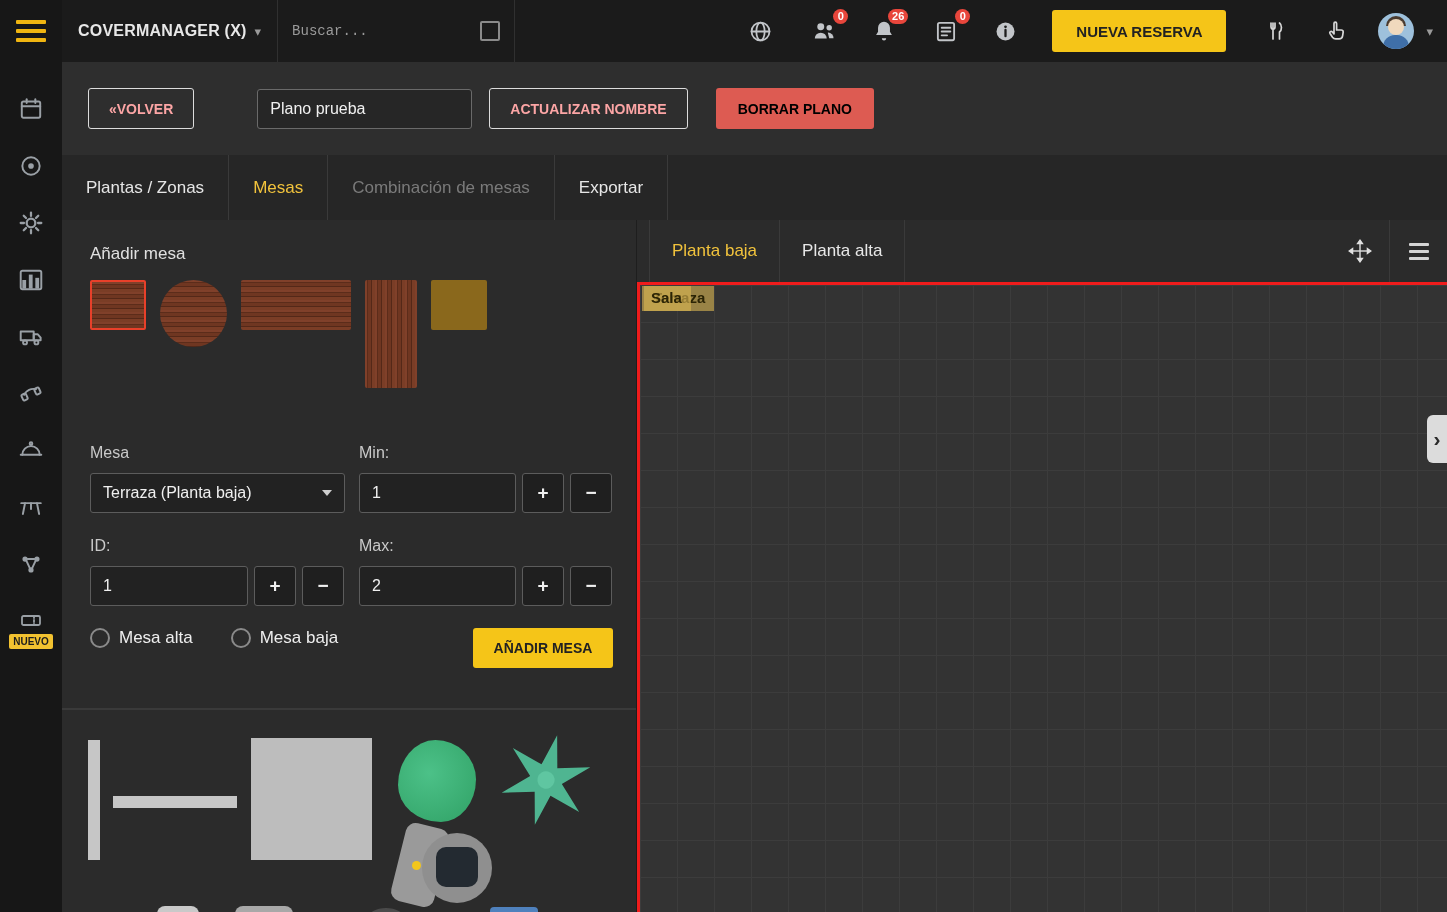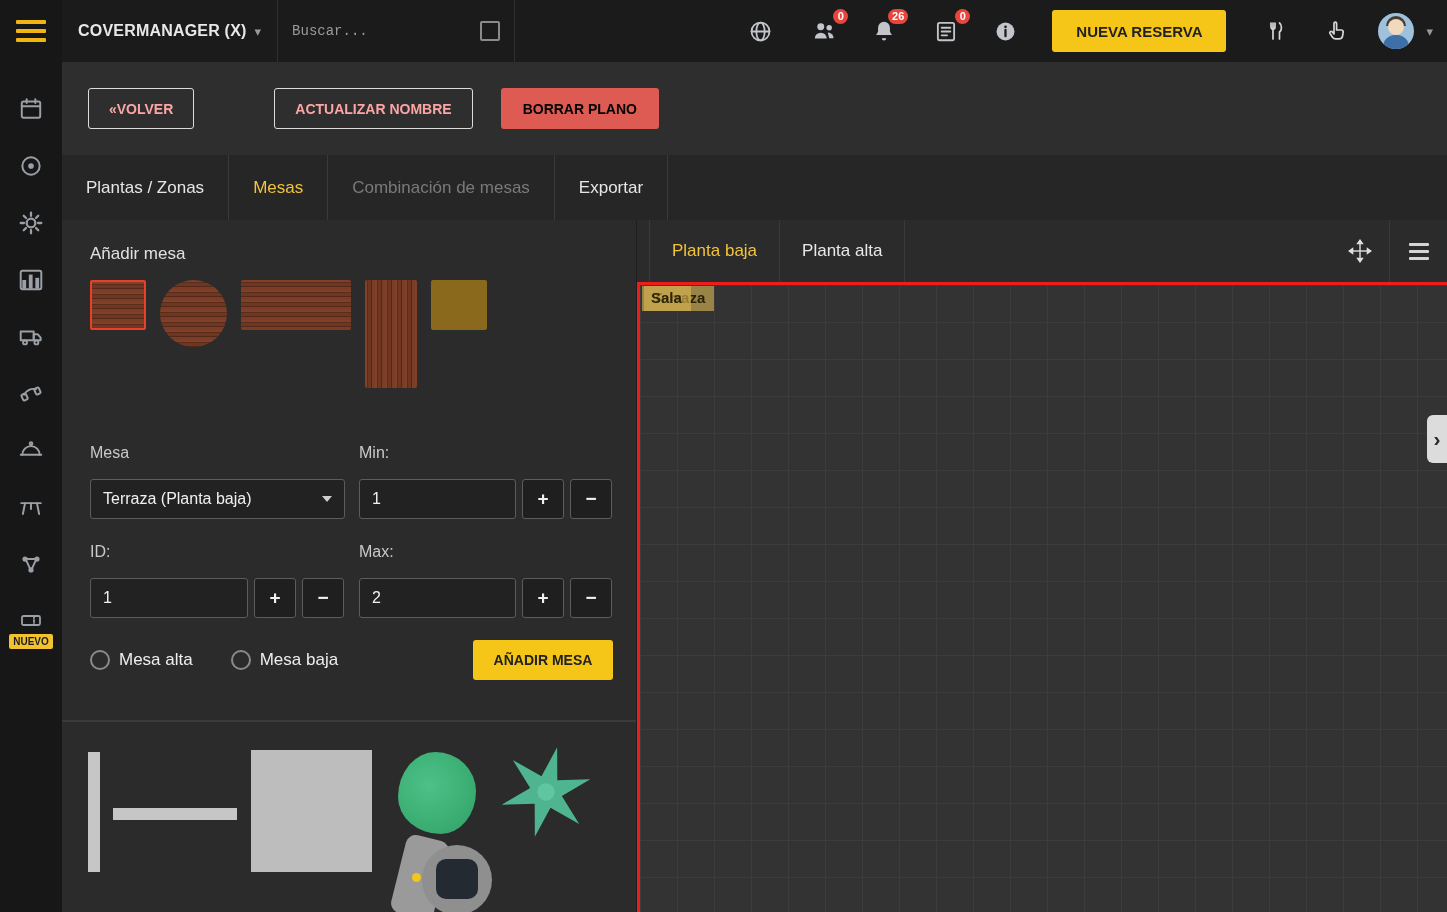--- a/index.html
+++ b/index.html
@@ -61,29 +61,29 @@
   .t-sq.selected { border: 2px solid #e8402a; }
   .t-circle { width: 67px; height: 67px; border-radius: 50%; cursor: pointer; }
   .t-wide { width: 110px; height: 50px; border-radius: 2px; cursor: pointer; }
   .t-tall { width: 52px; height: 108px; border-radius: 2px; cursor: pointer; }
   .t-olive { width: 56px; height: 50px; background: #8a681c; border-radius: 2px; cursor: pointer; }
 
   .form-wrap { width: 523px; margin-top: 56px; }
   .form-grid { display: flex; gap: 14px; }
   .col1 { width: 255px; } .col2 { width: 254px; }
   .f-label { font-size: 16px; color: #c9c9c9; }
-  .control-row { display: flex; gap: 6px; margin-top: 17px; border-radius: 7px; }
+  .control-row { display: flex; gap: 6px; margin-top: 11px; border-radius: 7px; }
   .select { flex: 1; height: 40px; background: #222; border: 1px solid #5c5c5c; border-radius: 3px; display: flex; align-items: center; padding: 0 12px; cursor: pointer; font-size: 16px; color: #f0f0f0; }
   .select .css-caret { margin-left: auto; width: 0; height: 0; border-left: 5px solid transparent; border-right: 5px solid transparent; border-top: 6px solid #cfcfcf; }
   .num-input { width: 157px; height: 40px; background: #222; border: 1px solid #5c5c5c; border-radius: 3px; color: #f0f0f0; font-size: 16px; padding: 0 12px; outline: none; font-family: "Liberation Sans", sans-serif; }
   .num-input.id { width: 158px; }
   .step-btn { width: 42px; height: 40px; background: #1f1f1f; border: 1px solid #5c5c5c; border-radius: 3px; color: #f0f0f0; font-size: 19px; font-weight: bold; cursor: pointer; font-family: "Liberation Sans", sans-serif; }
   .row2 { margin-top: 24px; }
 
-  .radio-row { width: 523px; display: flex; align-items: center; margin-top: 22px; }
+  .radio-row { width: 523px; display: flex; margin-top: 22px; }
   .radio { width: 20px; height: 20px; border: 2px solid #8a8a8a; border-radius: 50%; background: transparent; cursor: pointer; flex-shrink: 0; }
   .radio-label { font-size: 17px; margin-left: 9px; margin-right: 38px; color: #eee; }
   .btn-add { background: #f5c518; color: #222; border: none; font-weight: bold; font-size: 14px; width: 140px; height: 40px; border-radius: 3px; margin-left: auto; cursor: pointer; font-family: "Liberation Sans", sans-serif; }
 
   .divider { height: 2px; background: #3a3a3a; margin: 40px 0 0 -28px; width: 575px; }
   .decor { position: relative; height: 210px; margin-left: -28px; }
   .wall-v { position: absolute; left: 26px; top: 30px; width: 12px; height: 120px; background: #c6c6c6; cursor: pointer; }
   .wall-h { position: absolute; left: 51px; top: 86px; width: 124px; height: 12px; background: #c6c6c6; cursor: pointer; }
   .gray-square { position: absolute; left: 189px; top: 28px; width: 121px; height: 122px; background: #bdbdbd; cursor: pointer; }
   .bush { position: absolute; left: 336px; top: 30px; width: 78px; height: 82px; background: radial-gradient(circle at 40% 40%, #4cc188, #37a96e 75%); border-radius: 48% 52% 45% 55% / 55% 48% 52% 45%; cursor: pointer; }
@@ -284,20 +284,21 @@
           <span class="head"></span>
           <span class="body"></span>
         </div>
         <span class="caret" style="margin-left:12px">▾</span>
       </div>
     </header>
 
     <div class="plan-header">
       <button class="btn-outline">«VOLVER</button>
       <span class="ph-gap1"></span>
+      <input class="plan-name" type="text" value="Plano prueba" style="">
       <span class="ph-gap2"></span>
       <button class="btn-outline">ACTUALIZAR NOMBRE</button>
       <span class="ph-gap3"></span>
       <button class="btn-danger">BORRAR PLANO</button>
     </div>
 
     <nav class="tabbar">
       <div class="tab">Plantas / Zonas</div>
       <div class="tab active">Mesas</div>
       <div class="tab disabled">Combinación de mesas</div>

